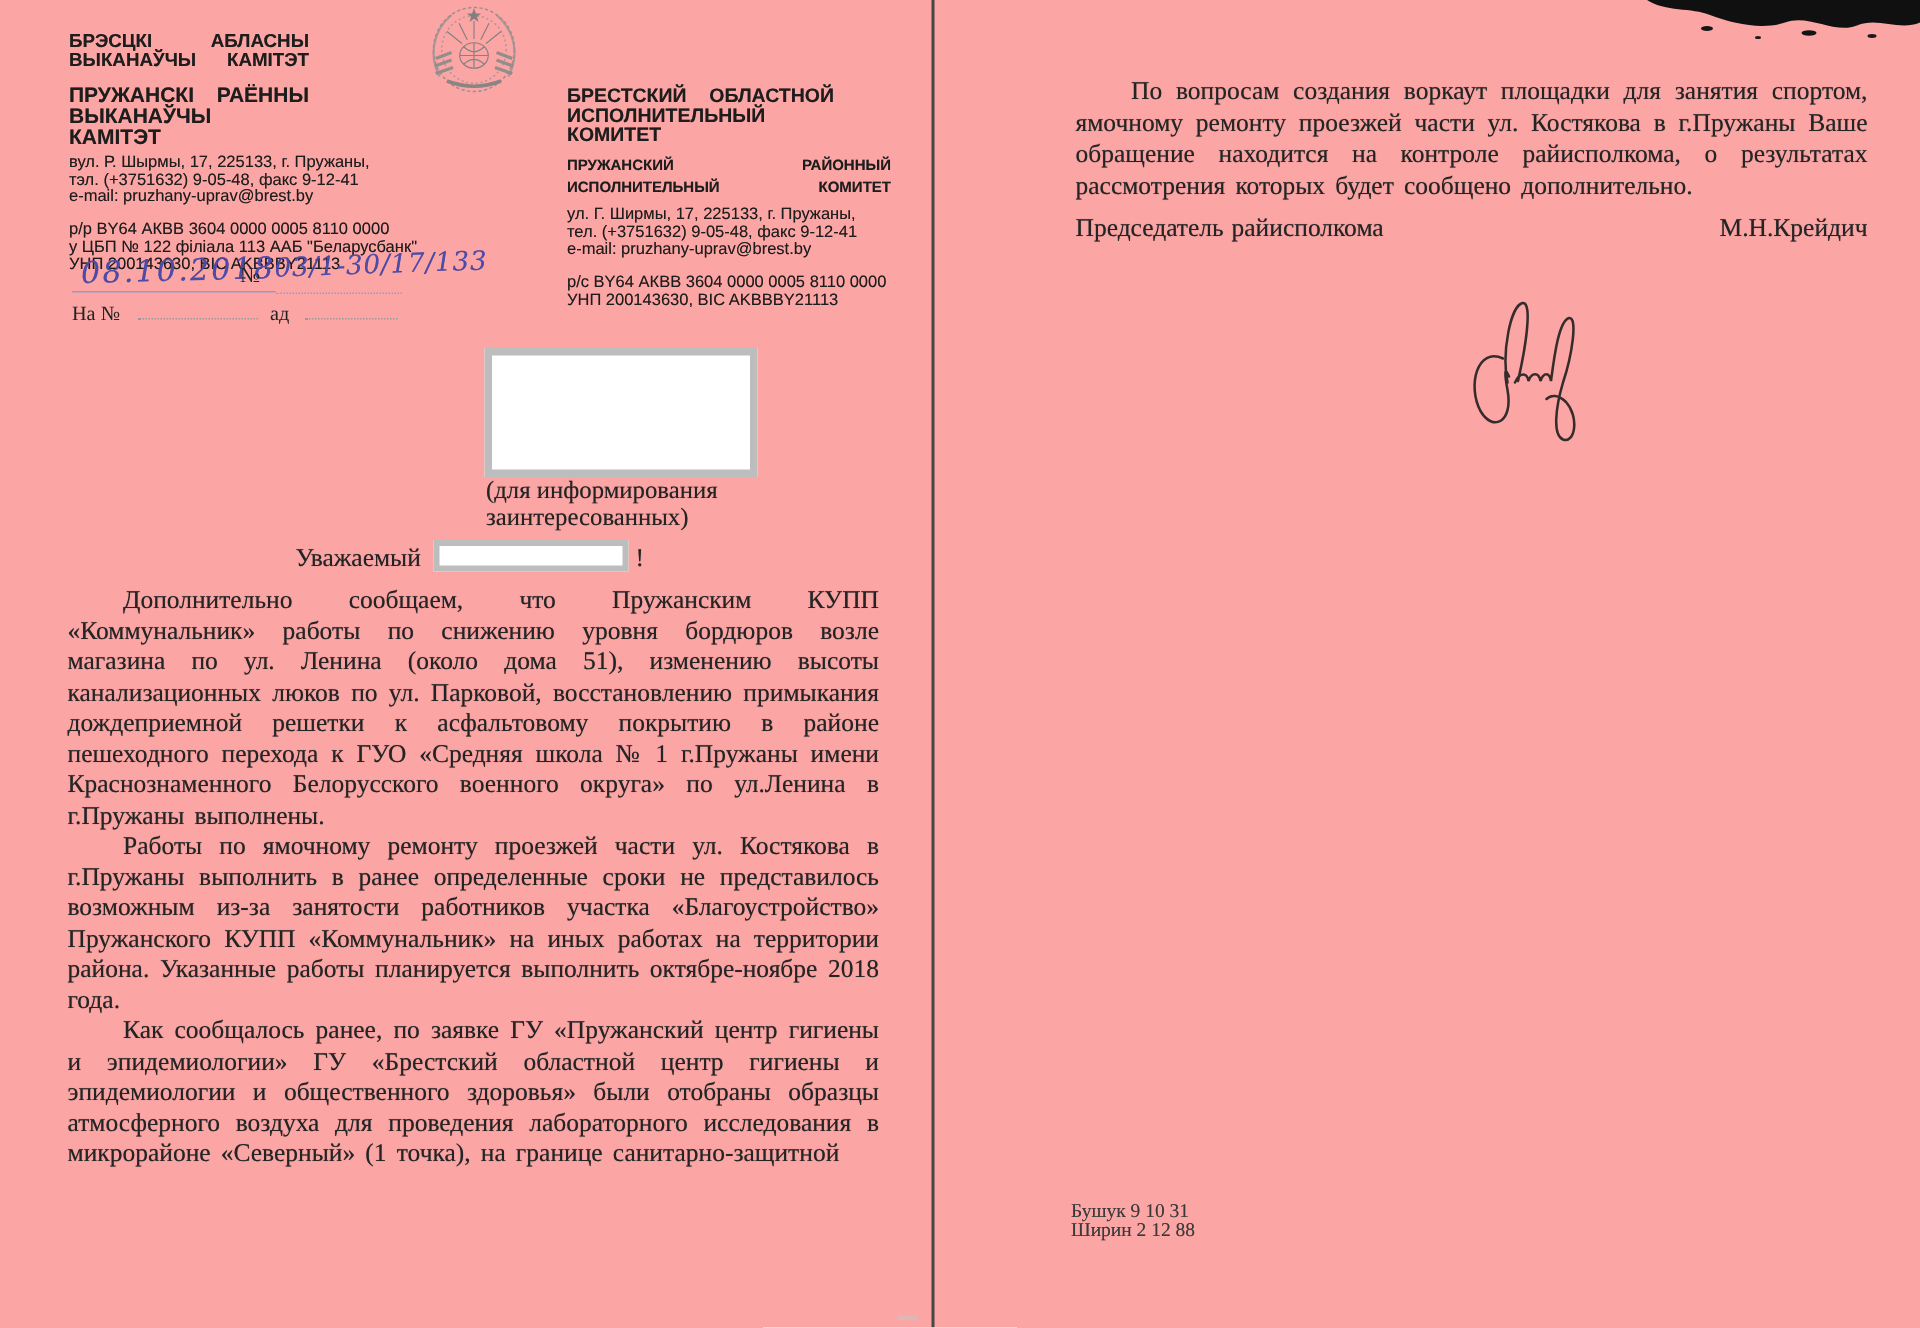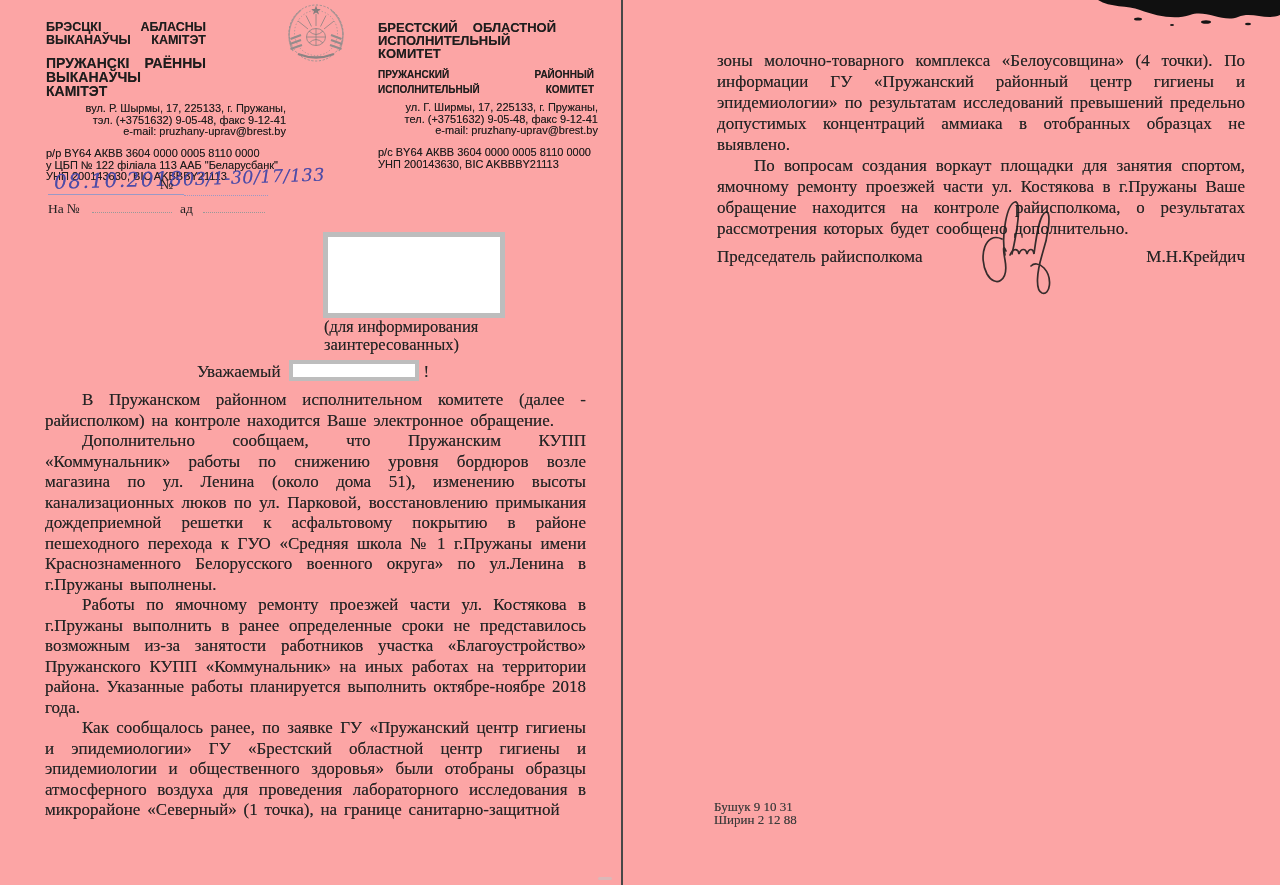--- a/index.html
+++ b/index.html
@@ -14,23 +14,23 @@
   
   .lh{position:absolute;font-family:"Liberation Sans","DejaVu Sans",sans-serif;color:#1d1d1d;
       text-shadow:0 0 .4px rgba(0,0,0,.45);}
   .lh-be{left:46px;top:21px;width:240px;}
   .lh-ru{left:378px;top:21px;width:220px;}
   .name-block{font-weight:bold;}
   .jline{text-align:justify;text-align-last:justify;}
   .lh .sm{font-size:12.5px;line-height:13px;}
   .lh .lg{font-size:14px;line-height:14px;margin-top:9px;}
   .lh-be .sm,.lh-be .lg{width:160px;}
-  .lh-ru .sm{width:178px;font-size:13px;}
+  .lh-ru .sm{width:178px;font-size:13px;margin-top:36px;}
   .lh-ru .lg{width:216px;font-size:10px;line-height:14.5px;margin-top:8px;}
-  .lh .addr{margin-top:5px;font-size:11px;line-height:11.6px;text-align:right;}
+  .lh .addr{margin-top:5px;font-size:11px;line-height:11.6px;}
   .lh .bank{margin-top:10px;font-size:11px;line-height:11.8px;}
   
   .emblem{position:absolute;left:281px;top:2px;width:70px;height:62px;filter:blur(.35px);opacity:.9;}
   
   .hw{position:absolute;font-family:"DejaVu Serif",serif;font-style:italic;color:#4c4ba8;
       text-shadow:0 0 .4px rgba(76,75,168,.5);white-space:nowrap;}
   .hw-date{left:54px;top:168px;font-size:20px;letter-spacing:1.5px;transform:rotate(-1.5deg);}
   .hw-num{left:183px;top:167px;font-size:17.5px;letter-spacing:.5px;transform:rotate(-2deg);}
   .no-sign{position:absolute;left:160px;top:177px;font-size:14px;color:#222;}
   .u-date{position:absolute;left:48px;top:194px;width:136px;border-top:1.5px solid #9a99c6;}
@@ -146,42 +146,40 @@
     <div class="recipient-caption">
       <div>(для информирования</div>
       <div>заинтересованных)</div>
     </div>
 
     <div class="salutation">
       <span>Уважаемый</span><span class="redact2"></span><span>!</span>
     </div>
 
     <div class="bodycol body-left">
-      <p class="para">В Пружанском районном исполнительном комитете (далее - райисполком) на контроле находится Ваше электронное обращение.</p>
       <p class="para">Дополнительно сообщаем, что Пружанским КУПП «Коммунальник» работы по снижению уровня бордюров возле магазина по ул. Ленина (около дома 51), изменению высоты канализационных люков по ул. Парковой, восстановлению примыкания дождеприемной решетки к асфальтовому покрытию в районе пешеходного перехода к ГУО «Средняя школа № 1 г.Пружаны имени Краснознаменного Белорусского военного округа» по ул.Ленина в г.Пружаны выполнены.</p>
       <p class="para">Работы по ямочному ремонту проезжей части ул. Костякова в г.Пружаны выполнить в ранее определенные сроки не представилось возможным из-за занятости работников участка «Благоустройство» Пружанского КУПП «Коммунальник» на иных работах на территории района. Указанные работы планируется выполнить октябре-ноябре 2018 года.</p>
       <p class="para">Как сообщалось ранее, по заявке ГУ «Пружанский центр гигиены и эпидемиологии» ГУ «Брестский областной центр гигиены и эпидемиологии и общественного здоровья» были отобраны образцы атмосферного воздуха для проведения лабораторного исследования в микрорайоне «Северный» (1 точка), на границе санитарно-защитной</p>
     </div>
   </section>
 
   <div class="page-divider"></div>
   <div class="speck"></div>
 
   <section>
 
     <svg class="smudge" viewBox="0 0 200 40" aria-hidden="true">
       <path d="M18 0 L200 0 L200 15 C186 21 172 11 158 17 C143 23 126 9 110 15 C95 20 76 16 60 10 C48 5 30 8 18 0 Z" fill="#101010"></path>
       <ellipse cx="58" cy="19" rx="4" ry="1.6" fill="#161616"></ellipse>
       <ellipse cx="126" cy="22" rx="5" ry="1.8" fill="#141414"></ellipse>
       <ellipse cx="168" cy="24" rx="3" ry="1.3" fill="#181818"></ellipse>
       <ellipse cx="92" cy="25" rx="2" ry="1" fill="#1a1a1a"></ellipse>
     </svg>
 
     <div class="bodycol body-right">
-      <p class="para cont">зоны молочно-товарного комплекса «Белоусовщина» (4 точки). По информации ГУ «Пружанский районный центр гигиены и эпидемиологии» по результатам исследований превышений предельно допустимых концентраций аммиака в отобранных образцах не выявлено.</p>
       <p class="para">По вопросам создания воркаут площадки для занятия спортом, ямочному ремонту проезжей части ул. Костякова в г.Пружаны Ваше обращение находится на контроле райисполкома, о результатах рассмотрения которых будет сообщено дополнительно.</p>
       <div class="sig-row">
         <span>Председатель райисполкома</span>
         <span>М.Н.Крейдич</span>
       </div>
     </div>
 
     <svg class="signature" viewBox="0 0 95 108" aria-hidden="true">
       <g fill="none" stroke="#1c1c1c" stroke-width="1.7" stroke-linecap="round" opacity="0.88">
         <path d="M 30 42 C 13 34 6 60 15 77 C 23 91 37 85 33 63 C 31 52 31 47 34 54"></path>

